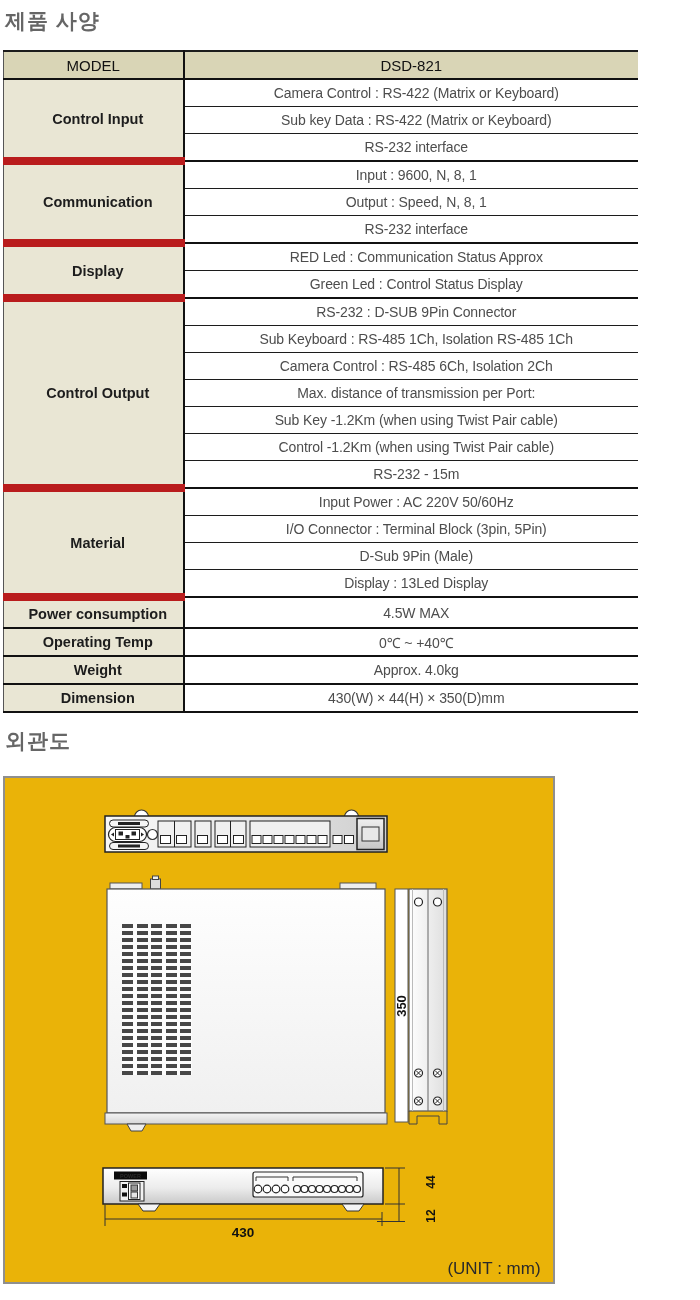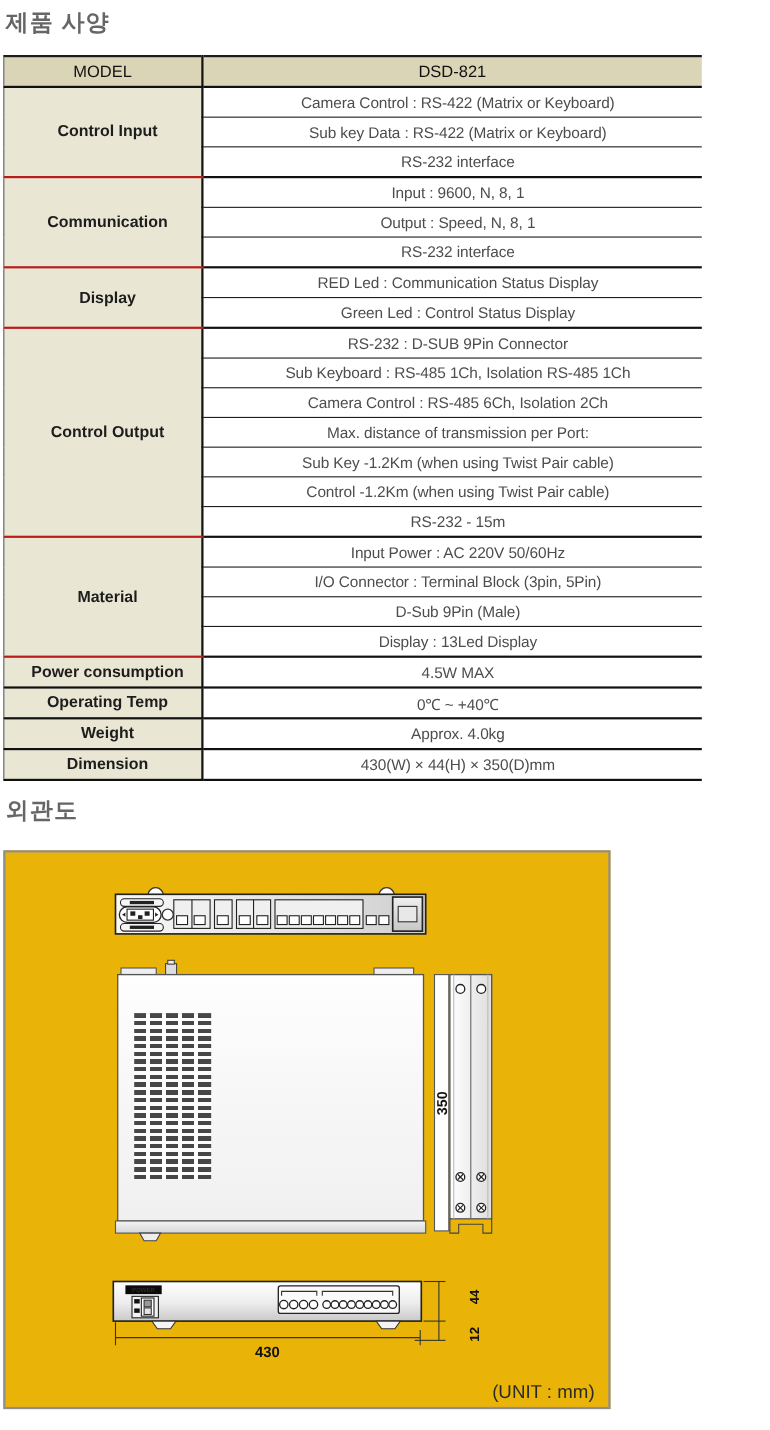--- a/index.html
+++ b/index.html
@@ -13,21 +13,21 @@
   
   table.spec{border-collapse:collapse;margin:14px 0 0 3px;width:635px;table-layout:fixed;
              border-top:2.5px solid #1c1c1c;border-left:1px solid #555;}
   table.spec col.c1{width:180px;}
   table.spec th,table.spec td{height:26px;vertical-align:middle;padding:0;
              border-bottom:1.5px solid #1c1c1c;text-align:center;}
   table.spec th{background:#d9d5b6;font-size:15px;font-weight:normal;color:#111;
              text-align:center;border-bottom:2px solid #111;}
   table.spec th.cat-col,table.spec td.cat{border-right:2px solid #111;}
   table.spec td.cat{background:#e9e6d4;font-size:14.5px;font-weight:bold;color:#1d1d1d;
-             padding-left:9px;border-bottom:2px solid #b91c1c;}
+             padding-left:9px;border-bottom:8px solid #b91c1c;}
   table.spec td.val{font-size:14px;color:#4d4d4d;padding-left:10px;letter-spacing:-0.1px;}
   table.spec tr.gend td{border-bottom:2px solid #111;}
 
   
   .drawing-box{position:relative;margin:20px 0 0 3px;width:548px;height:504px;
                border:2px solid #8f8f8f;background:#eab308;}
   .drawing-box svg{position:absolute;left:0;top:0;}
   .vents{position:absolute;left:117px;top:146px;width:70px;height:151px;
     background-image:
       repeating-linear-gradient(90deg, transparent 0 11px, #fcfcfc 11px 14.6px),
@@ -70,21 +70,21 @@
         </tr>
     <tr>
           <td class="val">Output : Speed, N, 8, 1</td>
         </tr>
     <tr class="gend">
           <td class="val">RS-232 interface</td>
         </tr>
 
     <tr>
       <td class="cat" rowspan="2">Display</td>
-      <td class="val">RED Led : Communication Status Display</td>
+      <td class="val">RED Led : Communication Status Approx</td>
         </tr>
     <tr class="gend">
           <td class="val">Green Led : Control Status Display</td>
         </tr>
 
     <tr>
       <td class="cat" rowspan="7">Control Output</td>
       <td class="val">RS-232 : D-SUB 9Pin Connector</td>
         </tr>
     <tr>

